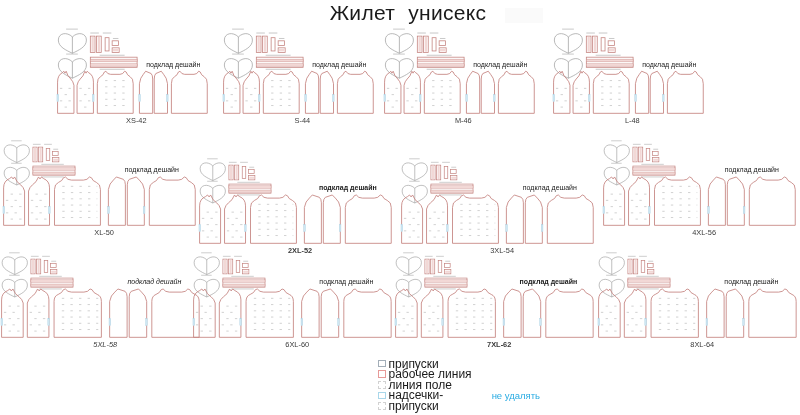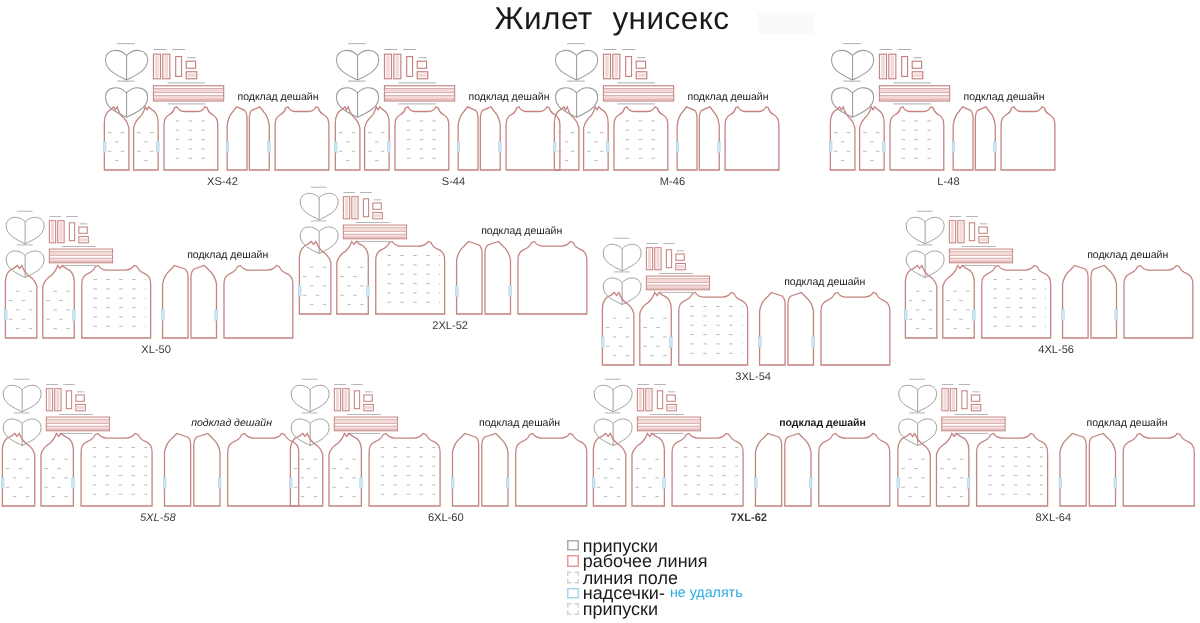--- a/index.html
+++ b/index.html
@@ -17,21 +17,21 @@
   .legend-label{font-size:12px;color:#1a1a1a;white-space:pre;}
   .legend-suffix{font-size:9.5px;white-space:pre;}
 </style>
 </head>
 <body>
 
 <div class="canvas">
   <div class="title">Жилет  унисекс</div>
   <div class="faint-box"></div>
   <div id="groups">
-      <div class="pattern-group" style="left: 68px; top: 26px;">
+      <div class="pattern-group" style="left: 56px; top: 26px;">
         <svg width="154.4" height="99.8" viewBox="0 0 198 128" xmlns="http://www.w3.org/2000/svg">
           <g transform="scale(1)">
             <line x1="13" y1="4" x2="28" y2="4" stroke="#a6a6a6" stroke-width="0.8"></line>
             <path d="M21,14 C14,7 3,9 3,18 C3,27 13,31 21,35 C29,31 39,27 39,18 C39,9 28,7 21,14 Z" fill="none" stroke="#9b9b9b" stroke-width="0.9"></path>
             <line x1="21" y1="14" x2="21" y2="35" stroke="#9b9b9b" stroke-width="0.9"></line>
             <line x1="13" y1="36" x2="28" y2="36" stroke="#a6a6a6" stroke-width="0.8"></line>
             <path d="M21,46 C14,39 3,41 3,50 C3,59 13,63 21,67 C29,63 39,59 39,50 C39,41 28,39 21,46 Z" fill="none" stroke="#9b9b9b" stroke-width="0.9"></path>
             <line x1="21" y1="46" x2="21" y2="67" stroke="#9b9b9b" stroke-width="0.9"></line>
             <line x1="44" y1="9" x2="55" y2="9" stroke="#a6a6a6" stroke-width="0.8"></line>
             <line x1="60" y1="9" x2="71" y2="9" stroke="#a6a6a6" stroke-width="0.8"></line>
@@ -139,21 +139,21 @@
             <line x1="57" y1="94" x2="95" y2="94" stroke="#b5b5b5" stroke-width="0.8" stroke-dasharray="3 8" stroke-dashoffset="5"></line>
             <line x1="57" y1="102" x2="95" y2="102" stroke="#b5b5b5" stroke-width="0.8" stroke-dasharray="3 8" stroke-dashoffset="5"></line>
           </g>
           <rect x="1.2" y="88" width="2.2" height="9" fill="#cfe7f3" stroke="#a9d0e2" stroke-width="0.5"></rect>
           <rect x="46.6" y="88" width="2.2" height="9" fill="#cfe7f3" stroke="#a9d0e2" stroke-width="0.5"></rect>
           <rect x="106.2" y="88" width="2.2" height="9" fill="#cfe7f3" stroke="#a9d0e2" stroke-width="0.5"></rect>
           <rect x="141.6" y="88" width="2.2" height="9" fill="#cfe7f3" stroke="#a9d0e2" stroke-width="0.5"></rect>
           <text x="103" y="125" text-anchor="middle" font-size="9.5" fill="#3a3a3a" font-family="Liberation Sans, sans-serif">S-44</text>
         </svg>
       </div>
-      <div class="pattern-group" style="left: 368px; top: 26px;">
+      <div class="pattern-group" style="left: 383px; top: 26px;">
         <svg width="154.4" height="99.8" viewBox="0 0 198 128" xmlns="http://www.w3.org/2000/svg">
           <g transform="scale(1)">
             <line x1="13" y1="4" x2="28" y2="4" stroke="#a6a6a6" stroke-width="0.8"></line>
             <path d="M21,14 C14,7 3,9 3,18 C3,27 13,31 21,35 C29,31 39,27 39,18 C39,9 28,7 21,14 Z" fill="none" stroke="#9b9b9b" stroke-width="0.9"></path>
             <line x1="21" y1="14" x2="21" y2="35" stroke="#9b9b9b" stroke-width="0.9"></line>
             <line x1="13" y1="36" x2="28" y2="36" stroke="#a6a6a6" stroke-width="0.8"></line>
             <path d="M21,46 C14,39 3,41 3,50 C3,59 13,63 21,67 C29,63 39,59 39,50 C39,41 28,39 21,46 Z" fill="none" stroke="#9b9b9b" stroke-width="0.9"></path>
             <line x1="21" y1="46" x2="21" y2="67" stroke="#9b9b9b" stroke-width="0.9"></line>
             <line x1="44" y1="9" x2="55" y2="9" stroke="#a6a6a6" stroke-width="0.8"></line>
             <line x1="60" y1="9" x2="71" y2="9" stroke="#a6a6a6" stroke-width="0.8"></line>
@@ -325,21 +325,21 @@
             <line x1="71.3" y1="94" x2="122.2" y2="94" stroke="#b5b5b5" stroke-width="0.8" stroke-dasharray="3 8" stroke-dashoffset="5"></line>
             <line x1="71.3" y1="102" x2="122.2" y2="102" stroke="#b5b5b5" stroke-width="0.8" stroke-dasharray="3 8" stroke-dashoffset="5"></line>
           </g>
           <rect x="1.2" y="88" width="2.2" height="9" fill="#cfe7f3" stroke="#a9d0e2" stroke-width="0.5"></rect>
           <rect x="59.5" y="88" width="2.2" height="9" fill="#cfe7f3" stroke="#a9d0e2" stroke-width="0.5"></rect>
           <rect x="135.6" y="88" width="2.2" height="9" fill="#cfe7f3" stroke="#a9d0e2" stroke-width="0.5"></rect>
           <rect x="181.1" y="88" width="2.2" height="9" fill="#cfe7f3" stroke="#a9d0e2" stroke-width="0.5"></rect>
           <text x="130.9" y="125" text-anchor="middle" font-size="9.5" fill="#3a3a3a" font-family="Liberation Sans, sans-serif">XL-50</text>
         </svg>
       </div>
-      <div class="pattern-group" style="left: 198px; top: 122px;">
+      <div class="pattern-group" style="left: 198px; top: 156px; font-weight: bold;">
         <svg width="196.4" height="99.8" viewBox="0 0 251.8 128" xmlns="http://www.w3.org/2000/svg">
           <g transform="scale(0.9)">
             <line x1="13" y1="4" x2="28" y2="4" stroke="#a6a6a6" stroke-width="0.8"></line>
             <path d="M21,14 C14,7 3,9 3,18 C3,27 13,31 21,35 C29,31 39,27 39,18 C39,9 28,7 21,14 Z" fill="none" stroke="#9b9b9b" stroke-width="0.9"></path>
             <line x1="21" y1="14" x2="21" y2="35" stroke="#9b9b9b" stroke-width="0.9"></line>
             <line x1="13" y1="36" x2="28" y2="36" stroke="#a6a6a6" stroke-width="0.8"></line>
             <path d="M21,46 C14,39 3,41 3,50 C3,59 13,63 21,67 C29,63 39,59 39,50 C39,41 28,39 21,46 Z" fill="none" stroke="#9b9b9b" stroke-width="0.9"></path>
             <line x1="21" y1="46" x2="21" y2="67" stroke="#9b9b9b" stroke-width="0.9"></line>
             <line x1="44" y1="9" x2="55" y2="9" stroke="#a6a6a6" stroke-width="0.8"></line>
             <line x1="60" y1="9" x2="71" y2="9" stroke="#a6a6a6" stroke-width="0.8"></line>
@@ -791,20 +791,20 @@
       <span class="swatch" style="border-color: rgb(231, 154, 152); border-style: solid;"></span>
       <span class="legend-label">рабочее линия</span>
     </div>
     <div class="legend-row">
       <span class="swatch" style="border-color: rgb(210, 210, 210); border-style: dashed;"></span>
       <span class="legend-label">линия поле</span>
     </div>
     <div class="legend-row">
       <span class="swatch" style="border-color: rgb(169, 215, 234); border-style: solid;"></span>
       <span class="legend-label">надсечки- </span>
-      <span class="legend-suffix" style="color: rgb(41, 171, 226);">не удалять</span>
+      <span class="legend-suffix" style="color: rgb(41, 171, 226); margin-left: 45px;">не удалять</span>
     </div>
     <div class="legend-row">
       <span class="swatch" style="border-color: rgb(210, 210, 210); border-style: dashed;"></span>
       <span class="legend-label">припуски</span>
     </div>
   </div>
 </div>
 
 </body></html>

